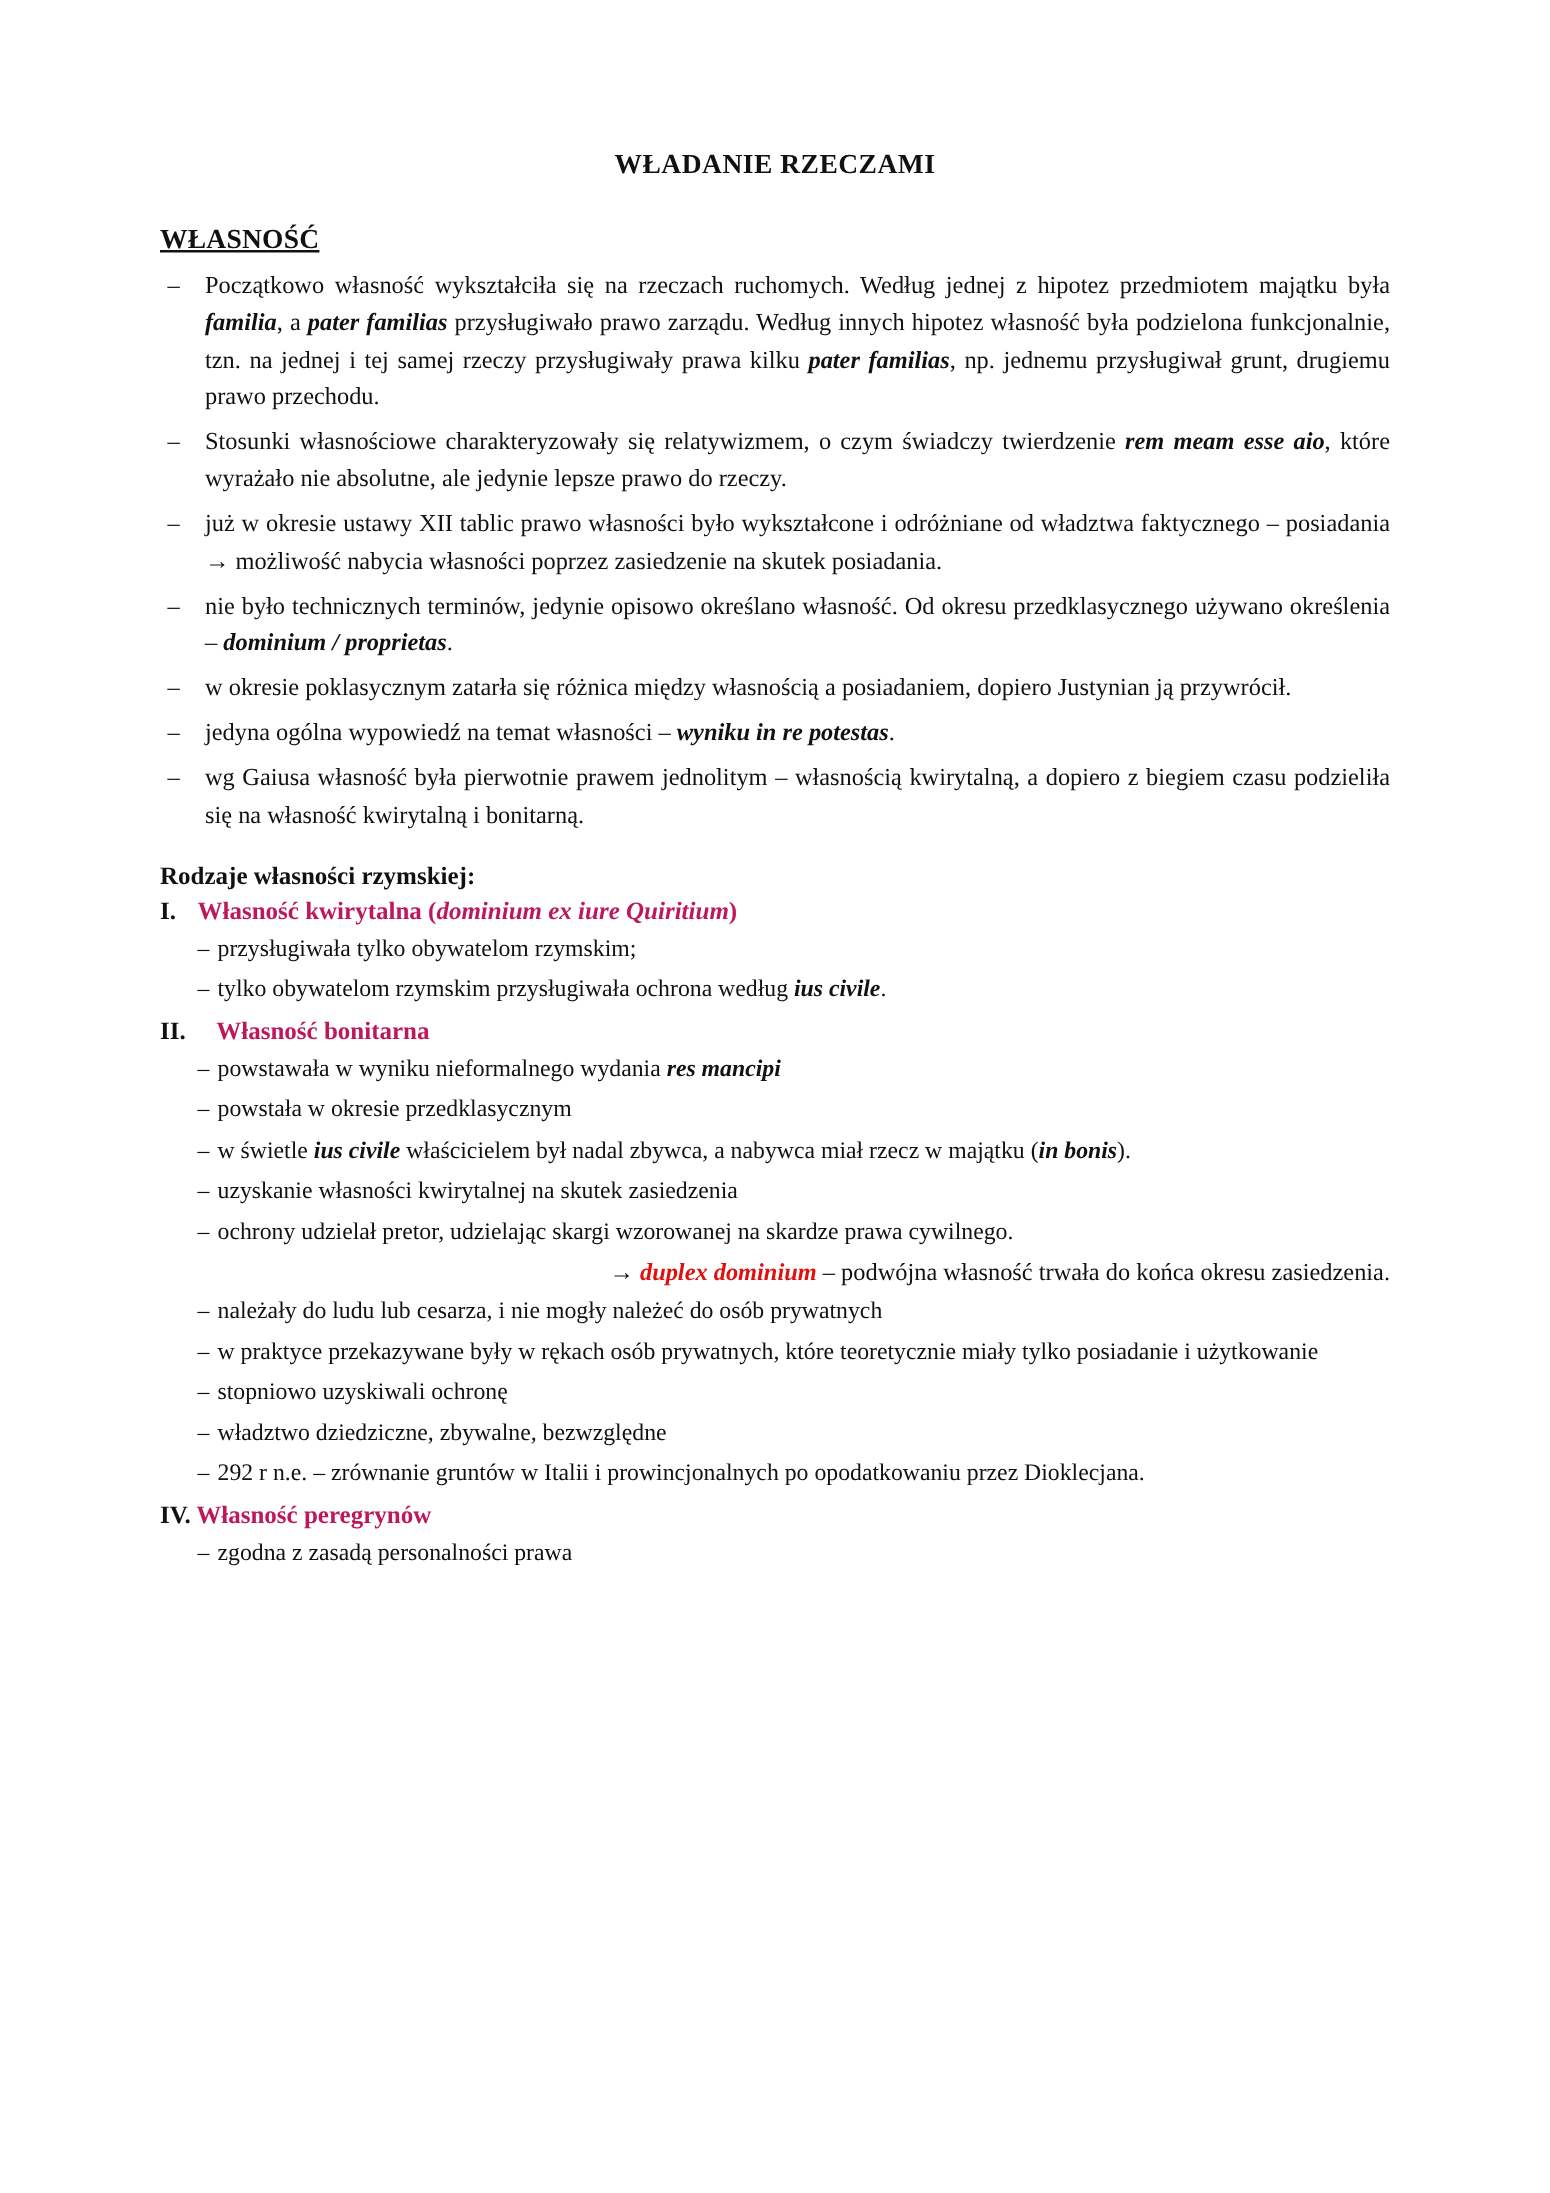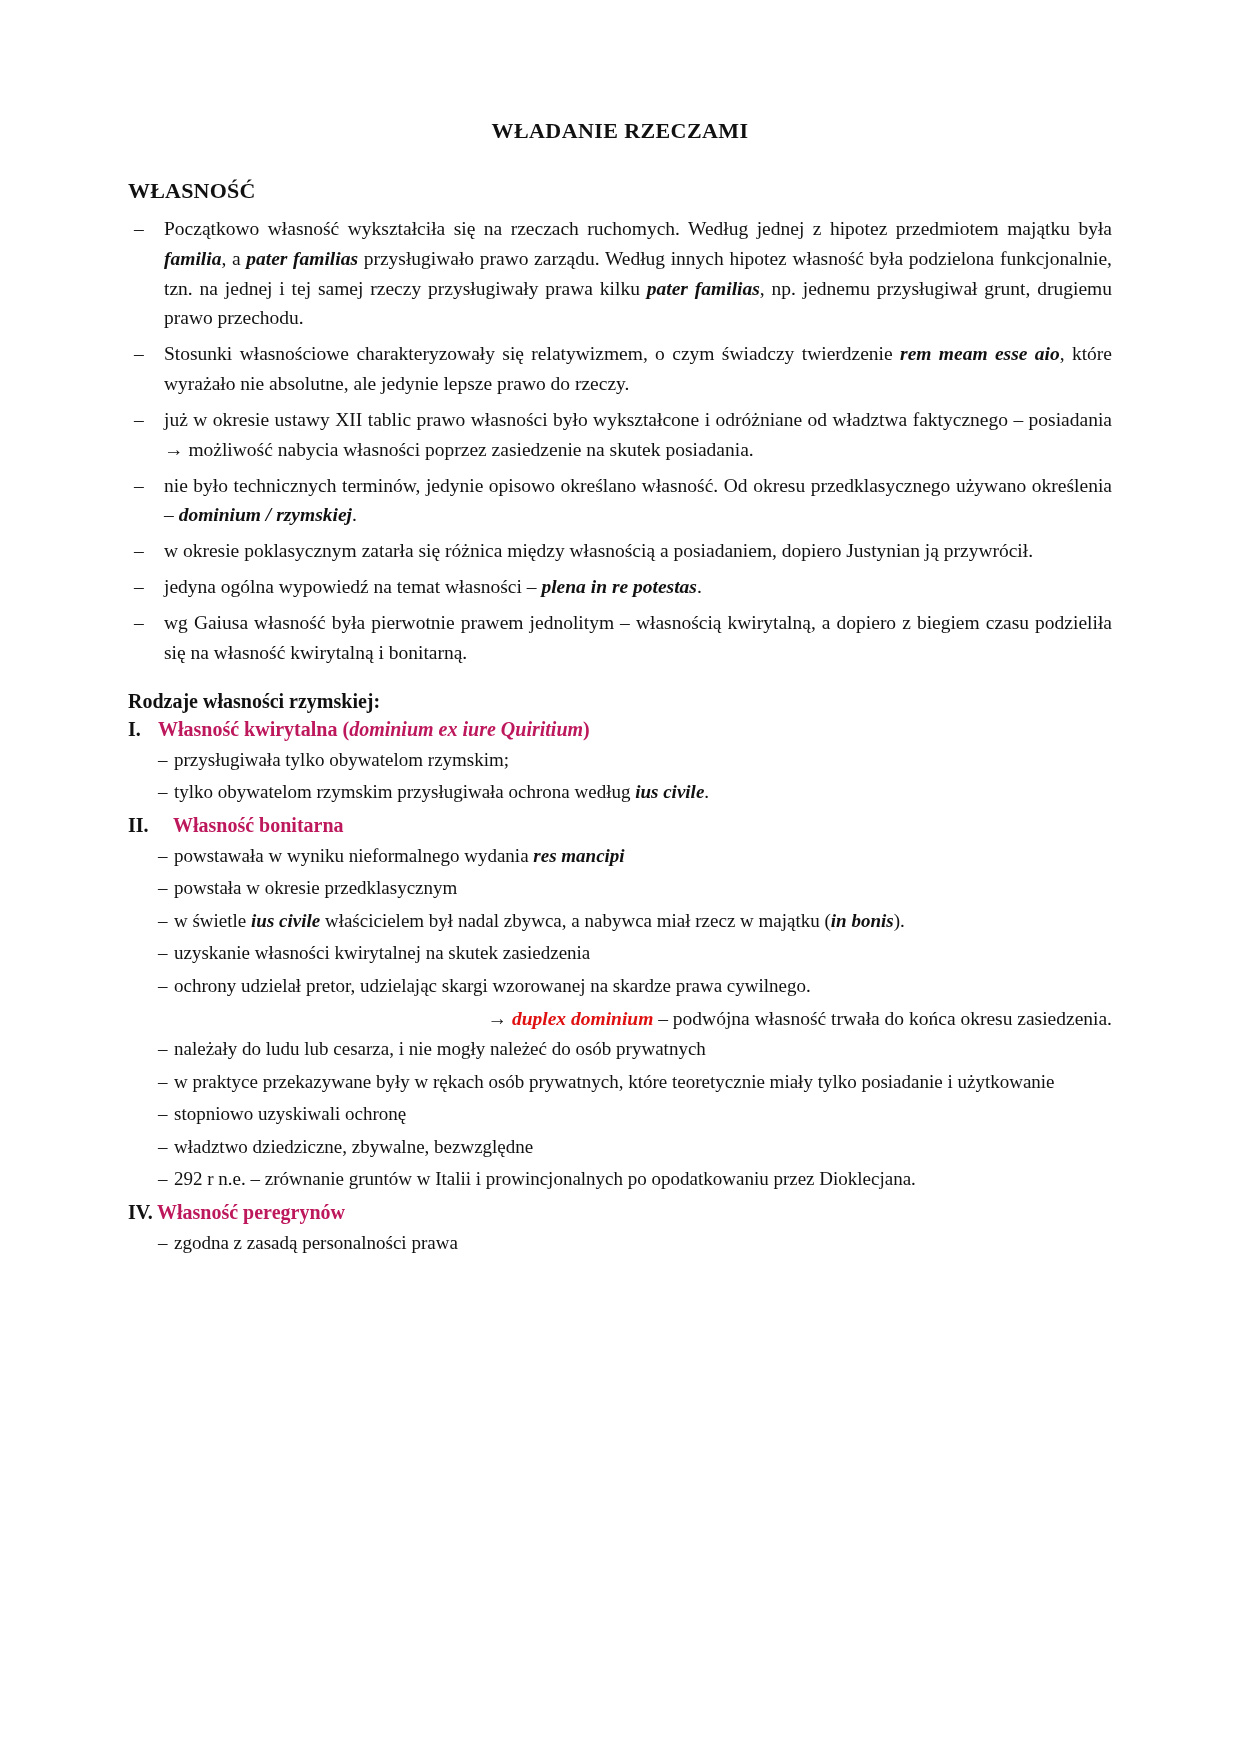--- a/index.html
+++ b/index.html
@@ -26,20 +26,21 @@
     font-weight: bold;
     font-size: 22px;
     letter-spacing: 0.4px;
     margin: 0 0 34px 0;
   }
   .section-heading {
     font-weight: bold;
     font-size: 22px;
     margin: 16px 0 10px 0;
     letter-spacing: 0.2px;
+    text-decoration: underline;
   }
   .sub-heading {
     font-weight: bold;
     font-size: 20px;
     margin: 22px 0 2px 0;
   }
   ul.dash-list {
     list-style: none;
     margin: 0;
     padding: 0;
@@ -127,23 +128,23 @@
 <div class="page">
 
   <div class="doc-title">WŁADANIE RZECZAMI</div>
 
   <div class="section-heading">WŁASNOŚĆ</div>
 
   <ul class="dash-list" id="main-bullets">
       <li><span>Początkowo własność wykształciła się na rzeczach ruchomych. Według jednej z hipotez przedmiotem majątku była </span><span class="bi">familia</span><span>, a </span><span class="bi">pater familias</span><span> przysługiwało prawo zarządu. Według innych hipotez własność była podzielona funkcjonalnie, tzn. na jednej i tej samej rzeczy przysługiwały prawa kilku </span><span class="bi">pater familias</span><span>, np. jednemu przysługiwał grunt, drugiemu prawo przechodu.</span></li>
       <li><span>Stosunki własnościowe charakteryzowały się relatywizmem, o czym świadczy twierdzenie </span><span class="bi">rem meam esse aio</span><span>, które wyrażało nie absolutne, ale jedynie lepsze prawo do rzeczy.</span></li>
       <li><span>już w okresie ustawy XII tablic prawo własności było wykształcone i odróżniane od władztwa faktycznego – posiadania → możliwość nabycia własności poprzez zasiedzenie na skutek posiadania.</span></li>
-      <li><span>nie było technicznych terminów, jedynie opisowo określano własność. Od okresu przedklasycznego używano określenia – </span><span class="bi">dominium / rzymskiej</span><span>.</span></li>
+      <li><span>nie było technicznych terminów, jedynie opisowo określano własność. Od okresu przedklasycznego używano określenia – </span><span class="bi">dominium / proprietas</span><span>.</span></li>
       <li><span>w okresie poklasycznym zatarła się różnica między własnością a posiadaniem, dopiero Justynian ją przywrócił.</span></li>
-      <li><span>jedyna ogólna wypowiedź na temat własności – </span><span class="bi">plena in re potestas</span><span>.</span></li>
+      <li><span>jedyna ogólna wypowiedź na temat własności – </span><span class="bi">wyniku in re potestas</span><span>.</span></li>
       <li><span>wg Gaiusa własność była pierwotnie prawem jednolitym – własnością kwirytalną, a dopiero z biegiem czasu podzieliła się na własność kwirytalną i bonitarną.</span></li>
     </ul>
 
   <div class="sub-heading">Rodzaje własności rzymskiej:</div>
 
   <ol class="roman-list" id="types-list">
       <li class="roman-item">
         <span class="roman-num">I.</span>
         <span class="roman-label"><span style="font-weight: bold;">Własność kwirytalna (</span><span class="bi">dominium ex iure Quiritium</span><span style="font-weight: bold;">)</span></span>
       </li>

